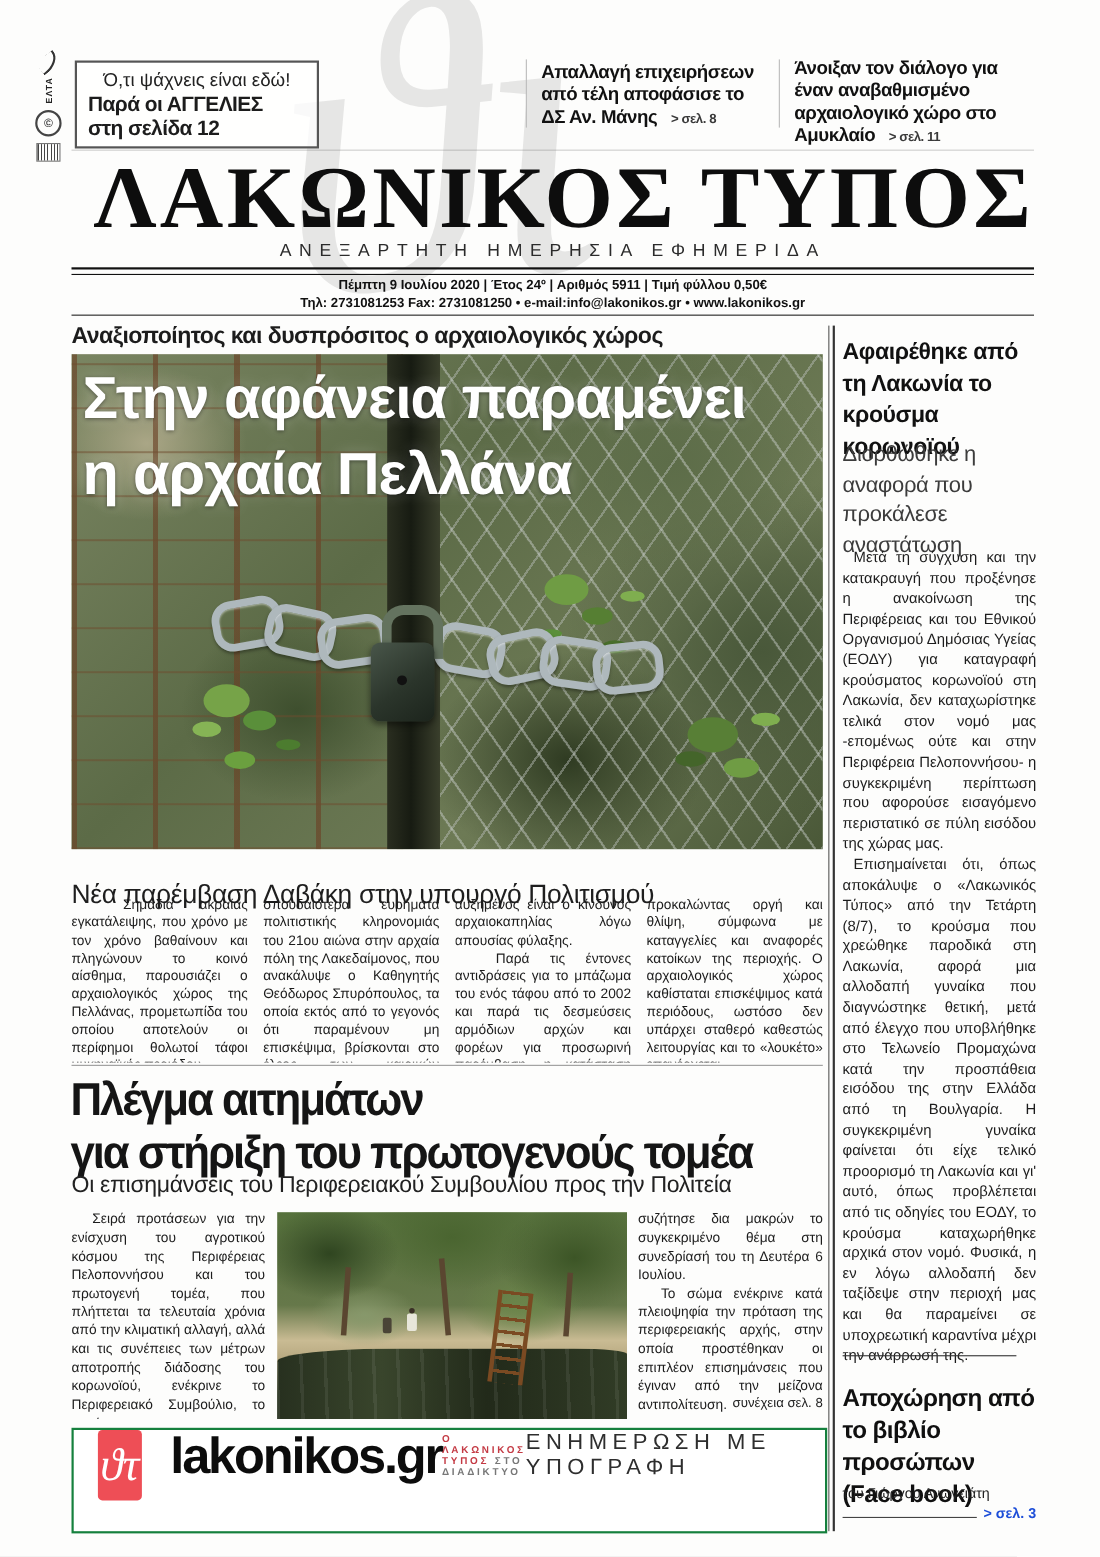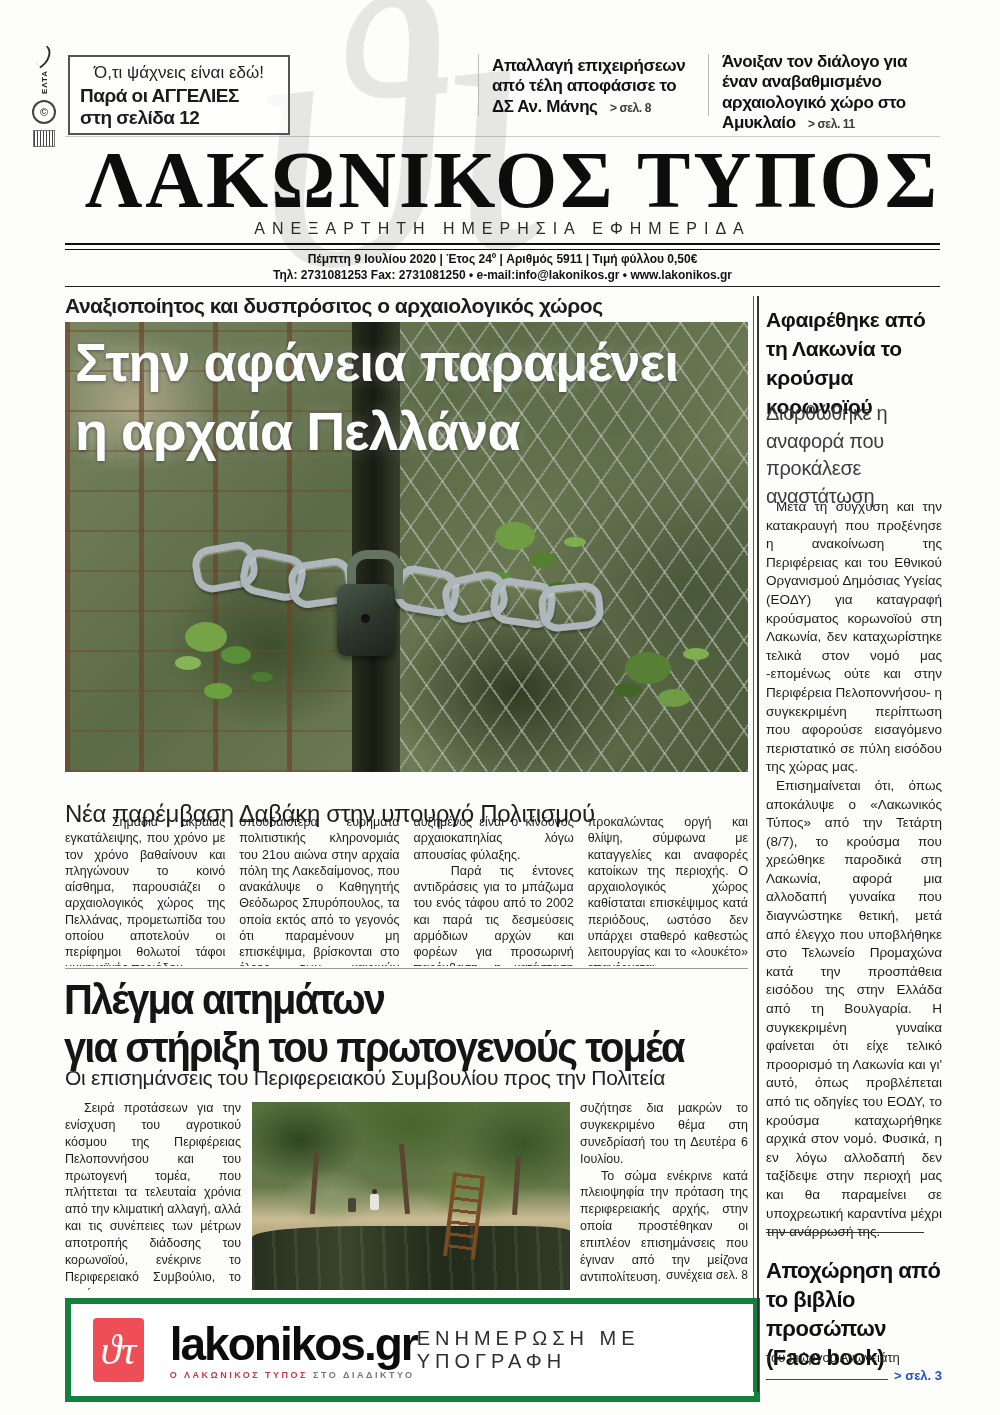--- a/index.html
+++ b/index.html
@@ -106,24 +106,24 @@
   .p2-tr2{left:150px;top:42px;height:70px;transform:rotate(-5deg);}
   .p2-tr3{left:262px;top:55px;height:58px;}
   .p2-ladder{left:196px;top:72px;width:24px;height:84px;transform:rotate(7deg);
       border-left:4px solid #7a4a22;border-right:4px solid #7a4a22;
       background:repeating-linear-gradient(0deg,rgba(0,0,0,0) 0 9px,#7a4a22 9px 12px);}
   .p2-fig1{left:118px;top:92px;width:9px;height:16px;background:#e8e6da;border-radius:2px;}
   .p2-fig1::before{content:"";position:absolute;left:2px;top:-5px;width:5px;height:5px;border-radius:50%;background:#3a3026;}
   .p2-fig2{left:96px;top:96px;width:8px;height:14px;background:#4a4436;border-radius:2px;}
 
   
-  .banner{left:65px;top:1298px;width:683px;height:92px;border:6px solid #15803d;display:flex;align-items:center;z-index:2;background:#fff;}
+  .banner{left:65px;top:1298px;width:683px;height:92px;border:2px solid #15803d;display:flex;z-index:2;background:#fff;}
   .logo-sq{width:64px;height:64px;border-radius:4px;background:#ee4e56;margin-left:22px;display:flex;align-items:center;justify-content:center;
            font-family:"Liberation Serif",serif;font-style:italic;font-size:42px;color:#fff;}
-  .logo-block{margin-left:26px;display:flex;flex-direction:column;}
+  .logo-block{margin-left:26px;display:flex;}
   .logo-txt{font-size:46px;font-weight:bold;letter-spacing:-2px;line-height:1;color:#0c0c0c;}
   .logo-tag{font-size:9px;letter-spacing:2.5px;margin-top:3px;font-weight:bold;}
   .tag-a{color:#c43a44;} .tag-b{color:#777;}
   .slogan{margin-left:auto;margin-right:34px;font-size:20px;letter-spacing:5px;color:#2e2e2e;}
 
   
   .vdiv{left:753px;top:296px;height:1096px;width:3px;border-left:1px solid #555;border-right:2px solid #333;z-index:2;}
   .sb{left:766px;width:176px;z-index:2;margin-top:12px;}
   .sb-head{top:294px;font-size:21px;font-weight:bold;line-height:1.38;letter-spacing:-0.4px;color:#111;}
   .sb-sub{top:388px;font-size:20px;line-height:1.38;color:#3c3c3c;letter-spacing:-0.3px;}

